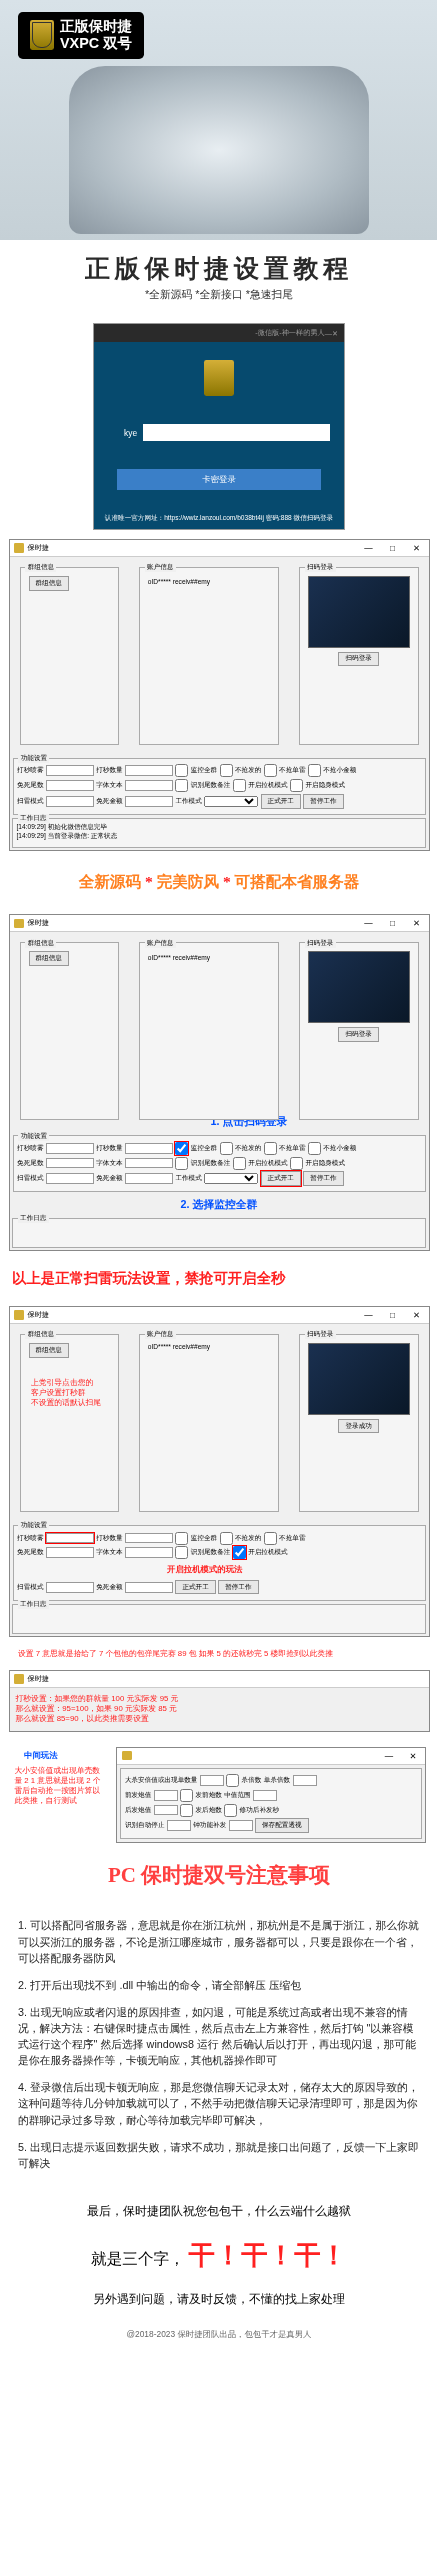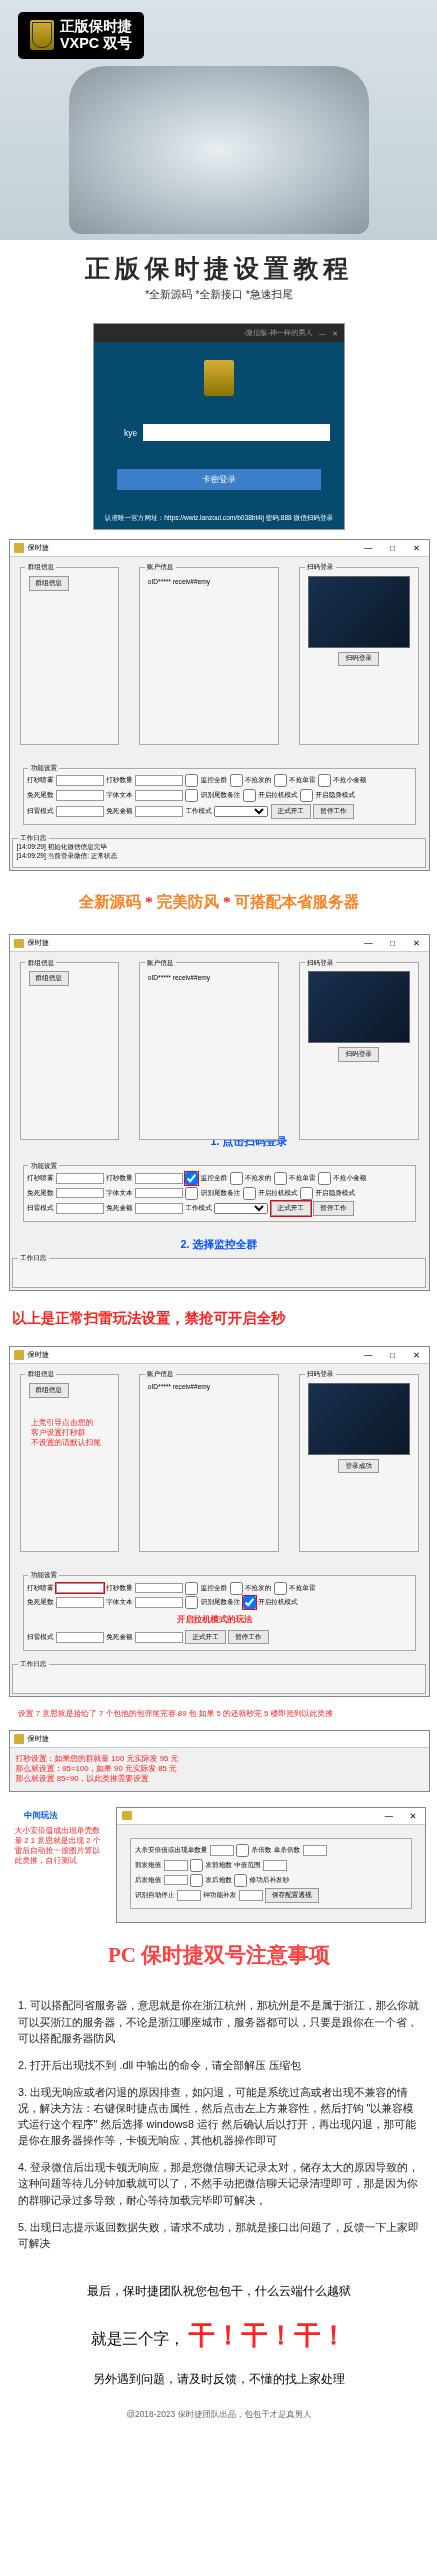--- a/index.html
+++ b/index.html
@@ -12,41 +12,41 @@
 .hero-car { position: absolute; bottom: 6px; left: 50%; transform: translateX(-50%); width: 300px; height: 168px; background: radial-gradient(ellipse at center, #e8eef2 0%, #b0bcc4 60%, #8a96a0 100%); border-radius: 36px 36px 12px 12px; }
 .title-section { text-align: center; padding: 12px 6px; }
 .main-title { font-size: 25px; font-family: KaiTi, serif; font-weight: bold; letter-spacing: 4.8px; color: #2a2a2a; }
 .official-site { font-size: 12px; margin-top: 6px; }
 .official-site .label { color: #ff3030; font-weight: bold; }
 .official-site .url { color: #2850c8; font-weight: bold; }
 .download-pwd { color: #ff3030; font-size: 12px; font-weight: bold; text-align: right; padding-right: 24px; margin-top: -3px; }
 .subtitle-bar { text-align: center; font-size: 10.8px; color: #333; padding: 3px; }
 
 .login-dialog { width: 252px; margin: 6px auto; border: 0.6px solid #999; background: #064a6e; position: relative; }
-.login-header { height: 18px; background: #2a2a2a; display: flex; justify-content: flex-end; align-items: center; padding: 0 6px; color: #999; font-size: 7.2px; gap: 6px; }
+.login-header { height: 18px; background: #2a2a2a; display: flex; justify-content: flex-end; align-items: center; padding: 0 6px; color: #999; font-size: 7.2px; }
 .login-body { padding: 18px 12px; text-align: center; }
 .login-logo { width: 30px; height: 36px; margin: 0 auto 12px; background: linear-gradient(180deg, #d4af37, #8b7500); border-radius: 2.4px; }
 .login-input-row { display: flex; align-items: center; gap: 6px; padding: 16px 18px; }
 .login-input-label { color: #fff; font-size: 8.4px; }
 .login-input { flex: 1; height: 17px; background: #fff; border: none; padding: 0 4.8px; }
 .login-btn { width: 204px; height: 21px; margin: 12px auto 0; background: #3a7fc8; color: #fff; border: none; font-size: 8.4px; }
 .login-footer { color: #fff; font-size: 6.6px; padding: 6px; text-align: center; }
 
 .app-window { width: 421px; margin: 9px auto; border: 0.6px solid #888; background: #f0f0f0; font-size: 7.2px; }
 .app-titlebar { height: 17px; background: #fff; border-bottom: 0.6px solid #ccc; display: flex; align-items: center; padding: 0 4.8px; position: relative; }
 .app-titlebar-icon { width: 9.6px; height: 9.6px; background: #d4af37; border-radius: 1.2px; margin-right: 3.6px; }
 .window-controls { position: absolute; right: 0; display: flex; }
 .window-controls span { width: 24px; height: 17px; display: flex; justify-content: center; align-items: center; font-size: 8.4px; }
 .window-controls .close { color: #000; }
 .app-body { display: flex; height: 198px; }
 .panel { flex: 1; border: 0.6px solid #aaa; margin: 10px; background: #f5f5f5; padding: 8px; position: relative; }
 .panel-title { position: absolute; top: -4.8px; left: 4.8px; background: #f0f0f0; padding: 0 2.4px; font-size: 6.6px; }
 .btn-small { padding: 1.8px 6px; border: 0.6px solid #999; background: #e8e8e8; font-size: 6.6px; }
 .car-thumb { width: 100%; height: 72px; background: linear-gradient(135deg, #1a3050 0%, #0a1828 100%); border: 0.6px solid #666; }
-.form-section { border: 0.6px solid #aaa; margin: 13px; padding: 3.6px; position: relative; background: #f5f5f5; }
+.form-section { border: 0.6px solid #aaa; margin: 3px; padding: 3.6px; position: relative; background: #f5f5f5; }
 .form-row { display: flex; align-items: center; gap: 2.4px; margin: 1.8px 0; font-size: 6.6px; flex-wrap: wrap; }
 .form-row input[type="text"] { border: 0.6px solid #999; height: 10.8px; padding: 0 1.2px; }
 .form-row input[type="checkbox"] { margin: 0; }
 .log-area { border: 0.6px solid #aaa; margin: 2.4px; padding: 3.6px; background: #f5f5f5; min-height: 30px; font-size: 6.6px; position: relative; }
 
 .banner { text-align: center; font-size: 15.6px; font-family: KaiTi, serif; font-weight: bold; color: #ff8020; padding: 12px; }
 .banner .red { color: #ff2020; }
 
 .annotation { font-size: 10.8px; font-weight: bold; padding: 3px 12px; }
 .annotation.red { color: #ff2020; }

